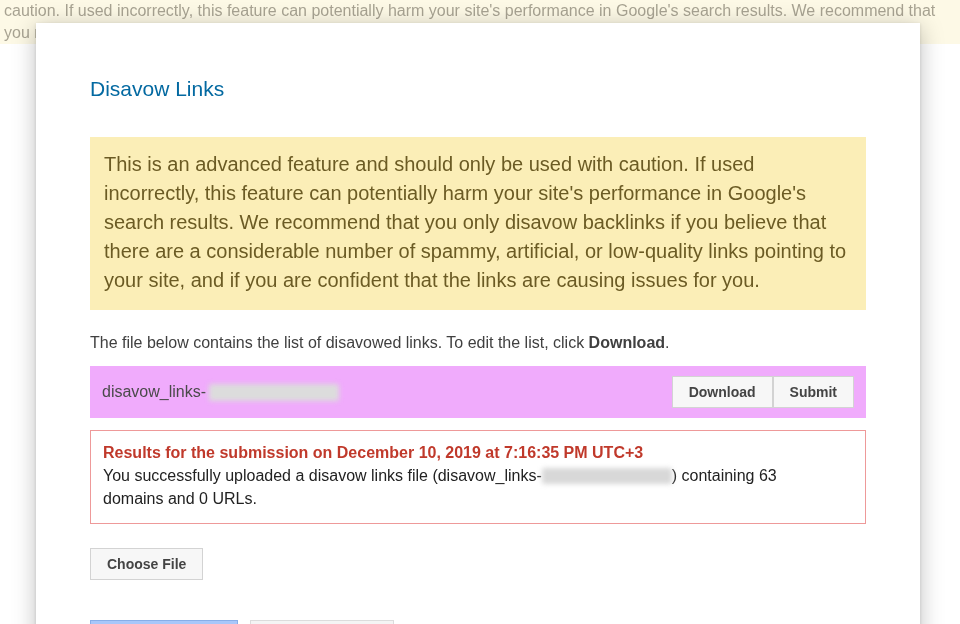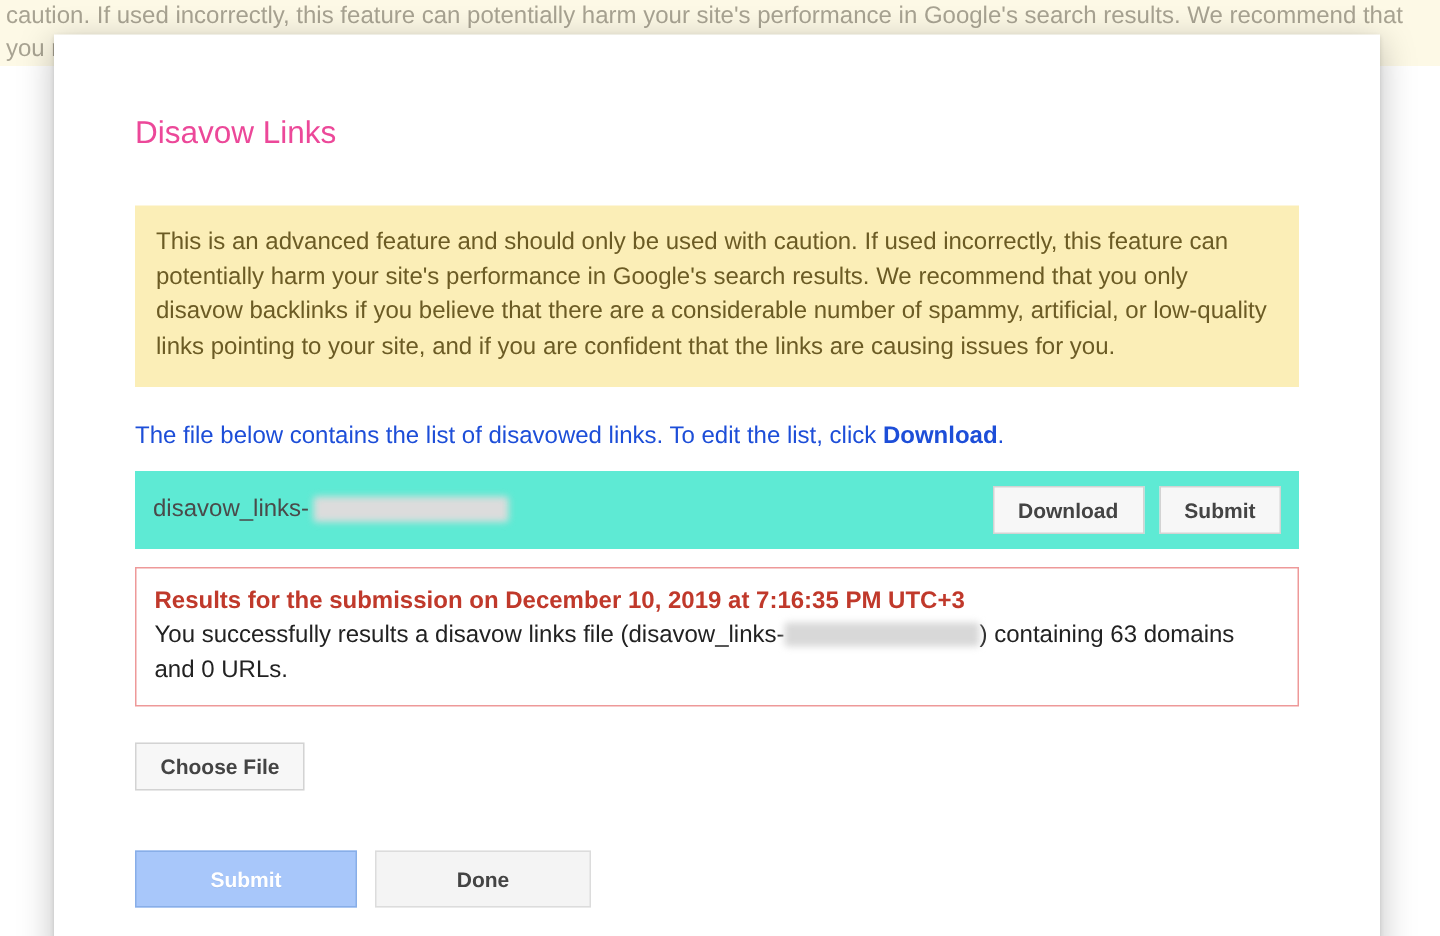--- a/index.html
+++ b/index.html
@@ -29,42 +29,42 @@
       top: 23px;
       left: 36px;
       width: 884px;
       background: #fff;
       box-shadow: 0 4px 22px rgba(0,0,0,.25), 0 1px 3px rgba(0,0,0,.12);
       padding: 54px 54px 40px 54px;
     }
     .dialog-title {
       font-size: 21px;
       font-weight: 400;
-      color: #ec4899;
+      color: #0369a1;
       margin-bottom: 36px;
     }
     .warning-box {
       background: #fbeeb7;
       color: #6b5b24;
-      font-size: 16px;
+      font-size: 20px;
       line-height: 1.45;
       padding: 13px 14px 15px 14px;
       margin-bottom: 24px;
     }
     .instruction {
       font-size: 16px;
-      color: #1d4ed8;
+      color: #404040;
       margin-bottom: 14px;
     }
     .instruction b { font-weight: 700; }
     .file-row {
-      background: #5eead4;
+      background: #f0abfc;
       display: flex;
       padding: 10px 12px;
-      gap: 10px;
+      gap: 0;
       margin-bottom: 12px;
     }
     .file-name {
       flex: 1;
       font-size: 16px;
       color: #4a4a4a;
       display: flex;
       align-items: center;
       gap: 3px;
     }
@@ -159,21 +159,21 @@
       <span>disavow_links-</span>
         <span class="redact"></span>
     </div>
     <button class="btn">Download</button>
     <button class="btn">Submit</button>
   </div>
 
   <div class="result-box">
     <div class="result-title">Results for the submission on December 10, 2019 at 7:16:35 PM UTC+3</div>
     <div>
-      <span>You successfully results a disavow links file (disavow_links-</span><span class="redact-sm"></span><span>) containing 63 domains and 0 URLs.</span>
+      <span>You successfully uploaded a disavow links file (disavow_links-</span><span class="redact-sm"></span><span>) containing 63 domains and 0 URLs.</span>
     </div>
   </div>
 
   <div class="choose-file-row">
     <button class="btn">Choose File</button>
   </div>
 
   <div class="action-row">
     <button class="btn-primary">Submit</button>
     <button class="btn-secondary">Done</button>

